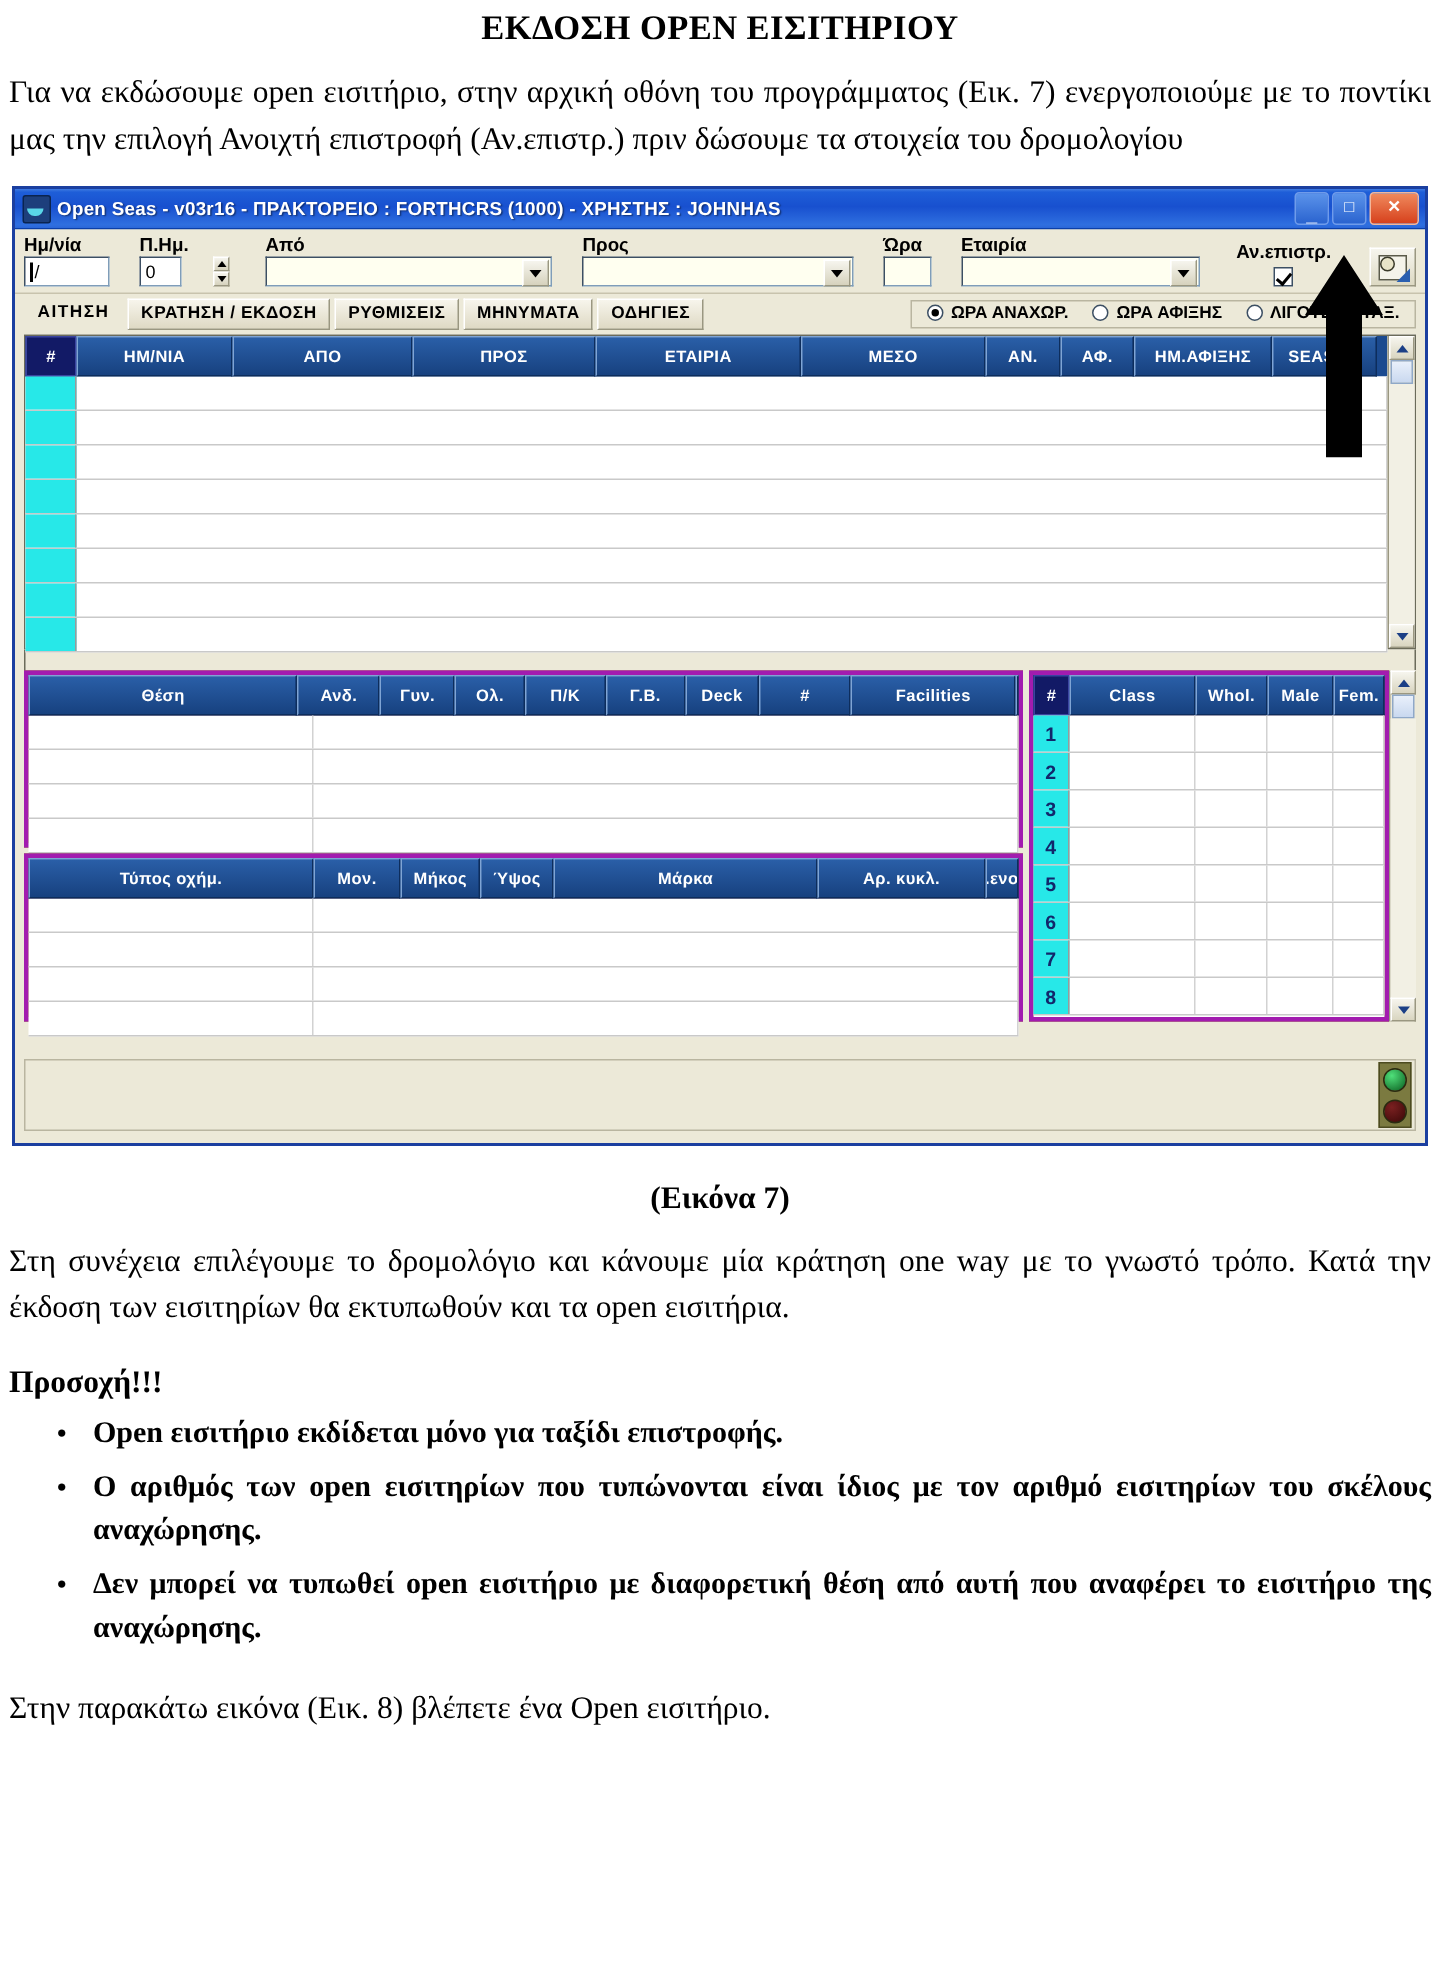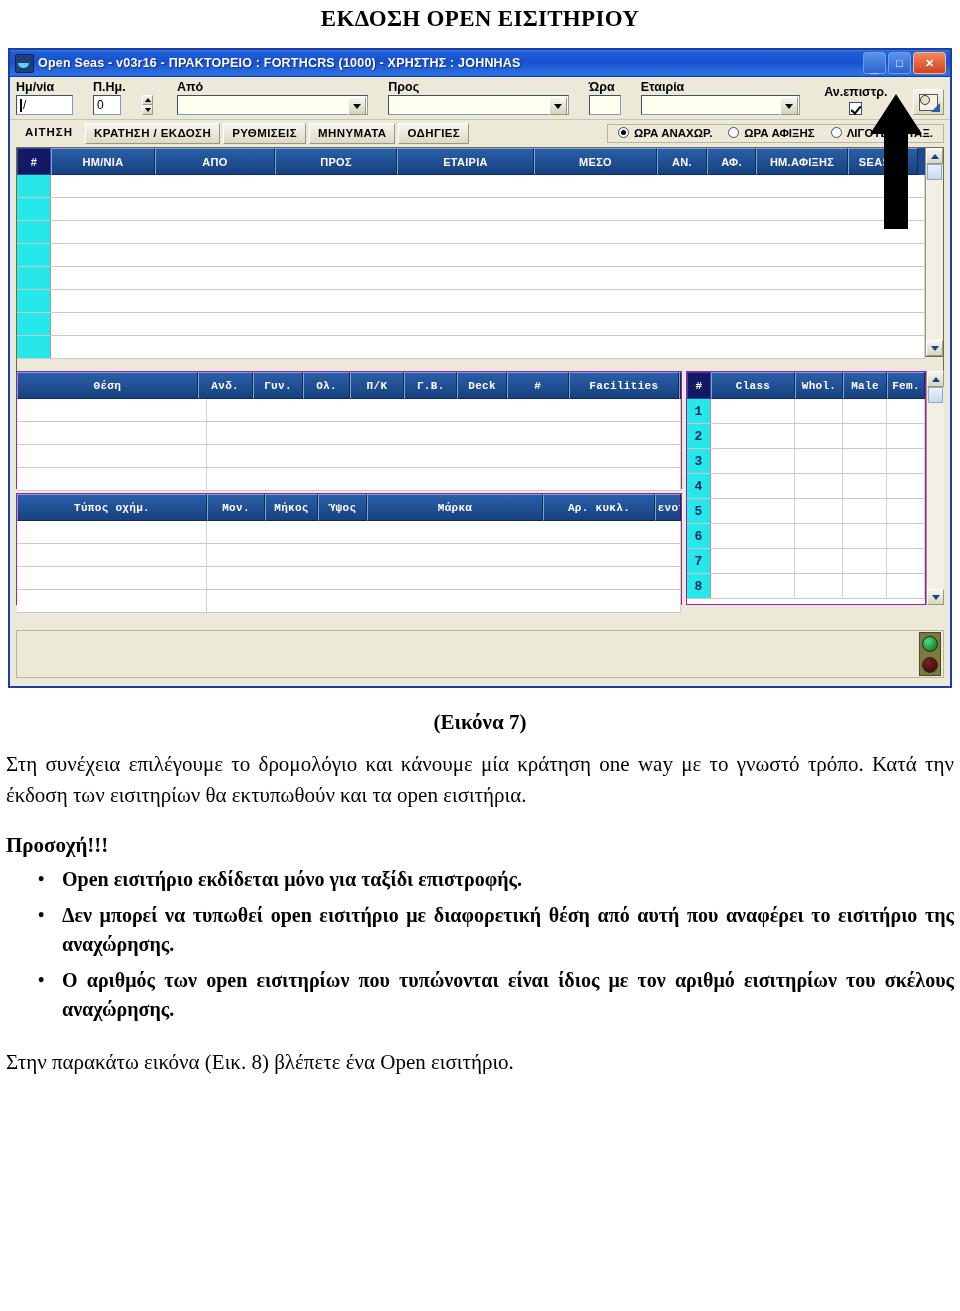--- a/index.html
+++ b/index.html
@@ -231,21 +231,21 @@
     border:1px solid #8fa8c8;
   }
   .sbtrack{flex:1;background:#f2f0e4;}
 
   .midbar{height:14px;background:#ece9d8;margin:0 6px;border-left:1px solid #6b6b5a;border-right:1px solid #6b6b5a;}
 
   
   .splitwrap{display:flex;margin:0 6px;gap:4px;}
   .leftpanel{flex:1;min-width:0;}
   .rightpanel{width:258px;flex:0 0 auto;display:flex;}
-  .panelbox{background:#7f1d1d;border:1px solid #a21caf;box-sizing:border-box;font-family:Liberation Mono, monospace;}
+  .panelbox{background:#7f1d1d;border:3px solid #a21caf;box-sizing:border-box;}
 
   .statusbar{
     position:absolute;left:6px;right:6px;bottom:8px;height:48px;
     background:#ece9d8;border:1px solid #b9b5a0;
     display:flex;align-items:center;justify-content:flex-end;padding-right:2px;
     box-sizing:border-box;
   }
   .lights{
     width:20px;height:42px;background:#7b7a40;border:1px solid #4c4b20;
     display:flex;flex-direction:column;align-items:center;justify-content:space-around;
@@ -260,20 +260,21 @@
     pointer-events:none;
   }
 </style>
 </head>
 <body>
 
 <div class="doc">
 
   <div class="doc-title">ΕΚΔΟΣΗ OPEN ΕΙΣΙΤΗΡΙΟΥ</div>
 
+  <div class="para">Για να εκδώσουμε open εισιτήριο, στην αρχική οθόνη του προγράμματος  (Εικ. 7) ενεργοποιούμε με το ποντίκι μας την επιλογή Ανοιχτή επιστροφή (Αν.επιστρ.) πριν δώσουμε τα στοιχεία του δρομολογίου</div>
 
   <div class="app">
 
     <div class="titlebar">
       <div class="tb-icon"></div>
       <div class="tb-title">Open Seas  - v03r16 - ΠΡΑΚΤΟΡΕΙΟ : FORTHCRS (1000) - ΧΡΗΣΤΗΣ : JOHNHAS</div>
       <div class="tb-btns">
         <div class="tb-btn min">
             <span class="g">_</span>
           </div>
@@ -609,19 +610,19 @@
   </div>
 
   <div class="caption">(Εικόνα 7)</div>
 
   <div class="para">Στη συνέχεια επιλέγουμε το δρομολόγιο και κάνουμε μία κράτηση one way με το γνωστό τρόπο. Κατά την έκδοση των εισιτηρίων θα εκτυπωθούν και τα open εισιτήρια.</div>
 
   <div class="warn">Προσοχή!!!</div>
 
   <ul class="bullets">
     <li>Open εισιτήριο εκδίδεται μόνο για ταξίδι επιστροφής.</li>
+    <li>Ο αριθμός των  open εισιτηρίων που τυπώνονται είναι ίδιος με τον αριθμό εισιτηρίων του σκέλους αναχώρησης.</li>
     <li>Δεν μπορεί να τυπωθεί open εισιτήριο με διαφορετική θέση από αυτή που αναφέρει το εισιτήριο της αναχώρησης.</li>
-    <li>Ο αριθμός των  open εισιτηρίων που τυπώνονται είναι ίδιος με τον αριθμό εισιτηρίων του σκέλους αναχώρησης.</li>
   </ul>
 
   <div class="tail">Στην παρακάτω εικόνα  (Εικ. 8) βλέπετε ένα Open εισιτήριο.</div>
 
 </div>
 
 </body></html>

